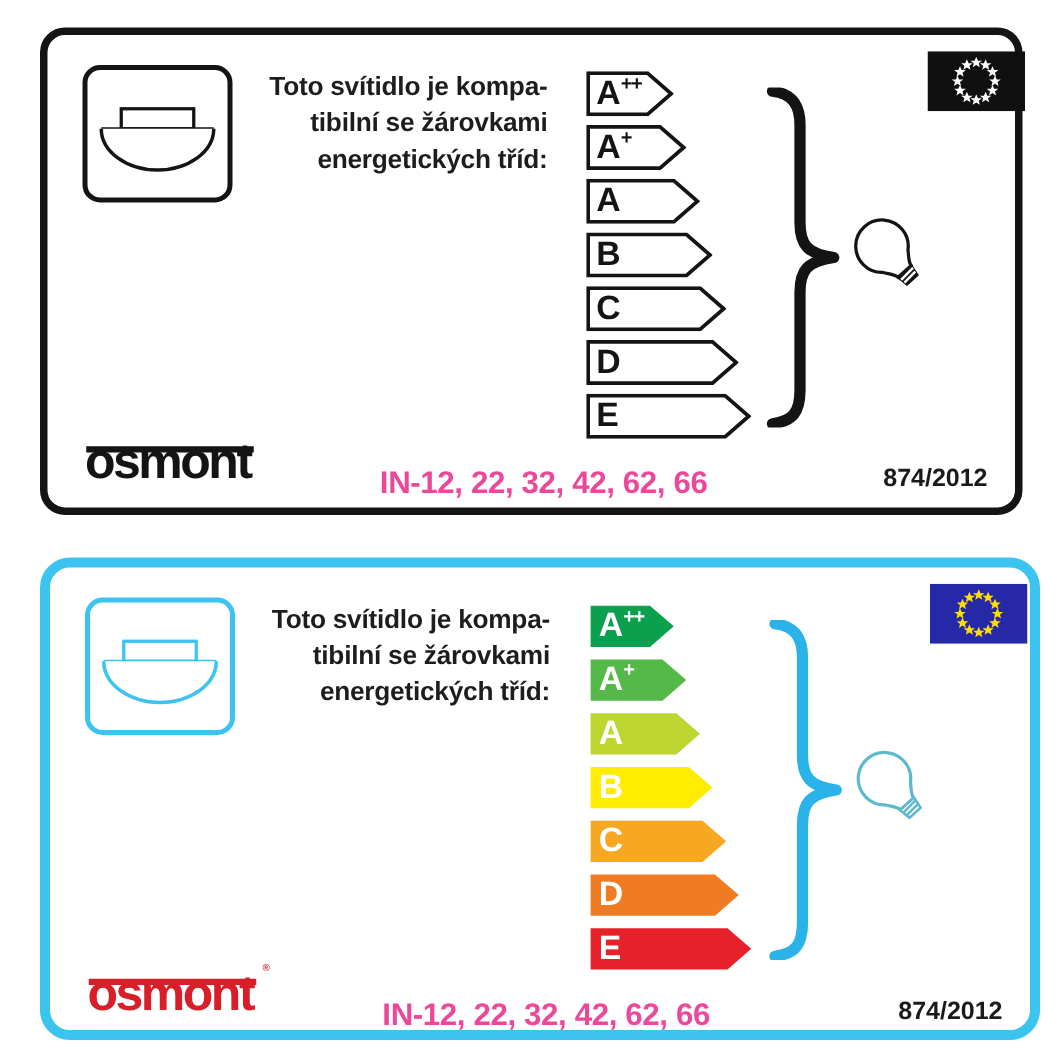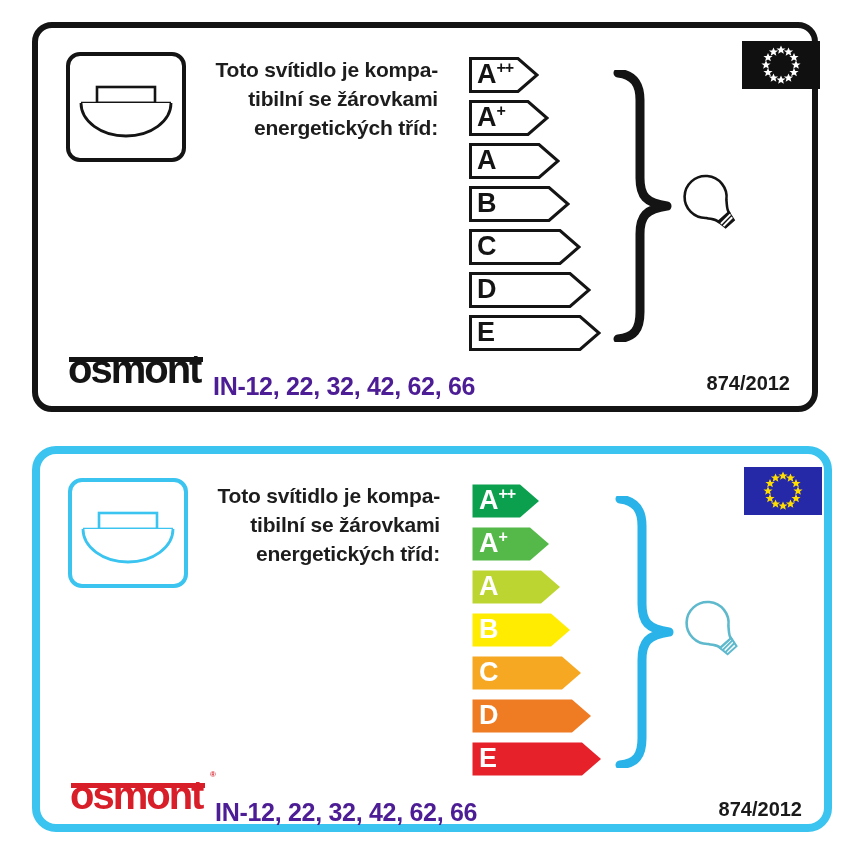--- a/index.html
+++ b/index.html
@@ -34,21 +34,21 @@
   .color .bulb .bulb-hatch{stroke:currentColor;stroke-width:2;}
   
   .eu-flag{left:704px;top:13px;width:78px;height:48px;}
   .eu-flag svg{display:block;width:78px;height:48px;}
   
   .brand{left:30px;top:312px;width:160px;height:58px;}
   .brand-text{font-weight:bold;font-size:40px;line-height:58px;letter-spacing:-2px;}
   .brand-bar{position:absolute;left:1px;top:17px;width:134px;height:5px;background:currentColor;}
   .brand-reg{position:absolute;right:14px;top:4px;font-size:8px;font-weight:bold;}
   
-  .models{left:175px;top:344px;width:340px;text-align:left;font-size:25px;font-weight:bold;color:#4c1d95;letter-spacing:-0.3px;}
+  .models{left:188px;top:344px;width:340px;text-align:right;font-size:25px;font-weight:bold;color:#ec4899;letter-spacing:-0.3px;}
   .regulation{top:344px;right:22px;font-size:20px;font-weight:bold;color:#1a1a1a;}
 </style>
 </head>
 <body>
 
 <svg width="0" height="0" style="position:absolute">
   <defs>
     <path id="star" d="M0,-4.6 L1.35,-1.5 4.6,-1.5 2,0.6 2.85,3.8 0,1.9 -2.85,3.8 -2,0.6 -4.6,-1.5 -1.35,-1.5 Z"></path>
   </defs>
 </svg>

